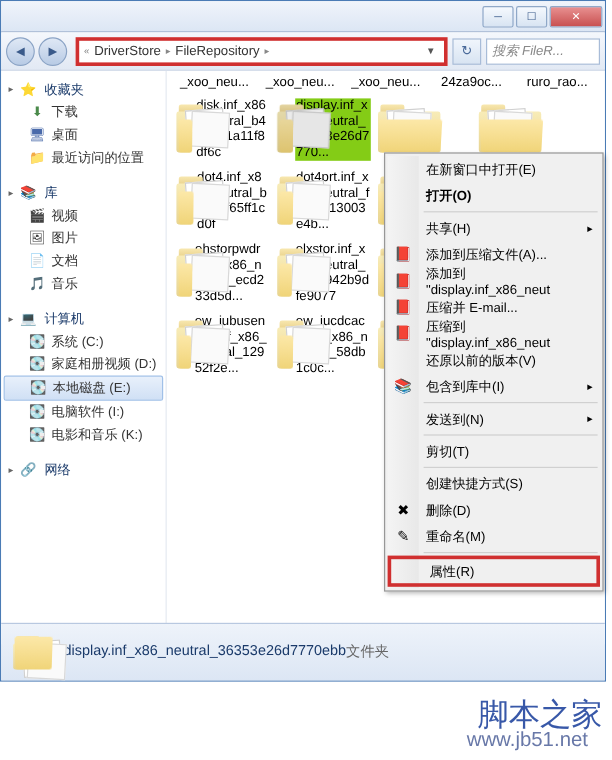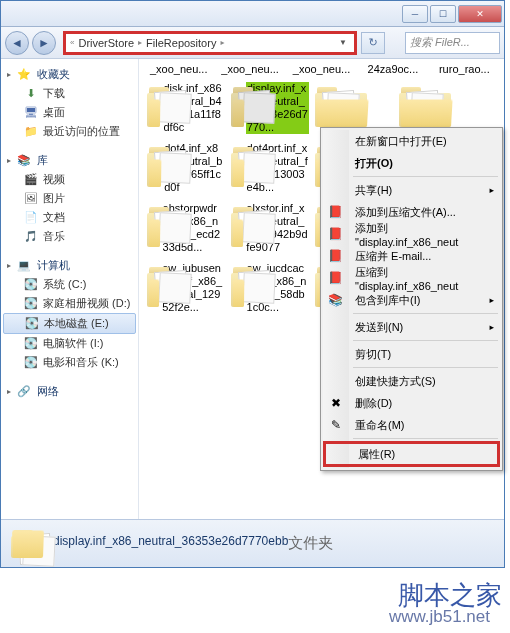--- a/index.html
+++ b/index.html
@@ -8,21 +8,21 @@
 .titlebar{height:26px;background:linear-gradient(to bottom,#f0f4fb,#dce6f4);display:flex;justify-content:flex-end;align-items:center;padding-right:2px;border-bottom:1px solid #a0b4d0}
 .winbtn{width:26px;height:18px;margin-left:2px;border:1px solid #8fa8c8;border-radius:2px;background:linear-gradient(to bottom,#f5f9fe,#d8e4f2);display:flex;align-items:center;justify-content:center;font-size:9px;color:#3a5a8a}
 .winbtn.close{background:linear-gradient(to bottom,#e89090,#c85050);color:#fff;width:44px}
 .navbar{height:32px;background:linear-gradient(to bottom,#f4f7fc,#e2e9f4);display:flex;align-items:center;padding:0 4px;border-bottom:1px solid #c0cde0}
 .navbtn{width:24px;height:24px;border-radius:12px;background:linear-gradient(to bottom,#dfe8f5,#b8cbe5);border:1px solid #8aa3c5;margin-right:3px;display:flex;align-items:center;justify-content:center;color:#3a5a8a;font-size:12px}
 .addrbox{flex:1;height:24px;border:3px solid #d03030;background:#fff;display:flex;align-items:center;padding:0 4px;margin:0 4px}
 .crumb{color:#333;padding:0 4px}
 .crumb-sep{color:#888;font-size:8px}
 .addrdrop{width:14px;height:20px;display:flex;align-items:center;justify-content:center;color:#555;font-size:8px}
 .refreshbtn{width:24px;height:22px;border:1px solid #a8bcd8;background:linear-gradient(to bottom,#f0f5fc,#d8e4f2);display:flex;align-items:center;justify-content:center;color:#4a6a9a;font-size:11px}
-.searchbox{width:95px;height:22px;border:1px solid #a8bcd8;background:#fff;margin-left:20px;display:flex;align-items:center;padding:0 4px;color:#888;font-style:italic}
+.searchbox{width:95px;height:22px;border:1px solid #a8bcd8;background:#fff;margin-left:4px;display:flex;align-items:center;padding:0 4px;color:#888;font-style:italic}
 .toolbar{height:30px;background:linear-gradient(to bottom,#e8eef8,#d4dff0);display:flex;align-items:center;padding:0 8px;border-bottom:1px solid #b0c0d8;color:#1a3a6a}
 .tbtn{padding:0 8px;display:flex;align-items:center;height:100%}
 .tbtn .dd{font-size:7px;margin-left:3px}
 .tspacer{flex:1}
 .ticon{width:22px;height:22px;display:flex;align-items:center;justify-content:center;margin-left:2px;color:#4a6a9a}
 .body{display:flex;height:478px}
 .sidebar{width:138px;background:#fff;border-right:1px solid #e0e6ef;padding:6px 0;overflow:hidden}
 .sgroup{margin-bottom:10px}
 .sghead{display:flex;align-items:center;padding:2px 6px;color:#1a3a6a}
 .sghead .tri{width:10px;font-size:8px;color:#666}
@@ -48,21 +48,21 @@
 .ctxgutter{position:absolute;left:2px;top:2px;bottom:2px;width:26px;background:linear-gradient(to right,#f4f4f4,#e8e8e8)}
 .ctxitem{position:relative;height:22px;display:flex;align-items:center;padding-left:32px;padding-right:18px;color:#000}
 .ctxitem .arr{position:absolute;right:6px;font-size:9px}
 .ctxitem .ci{position:absolute;left:5px;width:16px;text-align:center;font-size:12px}
 .ctxsep{height:1px;background:#d0d0d0;margin:2px 2px 2px 30px}
 .ctxitem.hl{border:3px solid #d03030;height:26px;margin:1px 0}
 .statusbar{position:absolute;left:0;right:0;bottom:0;height:48px;background:linear-gradient(to bottom,#eef3fa,#dce6f4);border-top:1px solid #b8c8e0;display:flex;align-items:center;padding:0 8px}
 .sbicon{width:36px;height:32px;position:relative;margin-right:8px}
 .sbtext{display:flex;flex-direction:row}
 .sbline1{font-size:12px;color:#1a3a6a}
-.sbline2{font-size:15px;color:#666}
+.sbline2{font-size:12px;color:#666}
 .watermark{position:absolute;right:8px;bottom:20px;font-size:26px;color:#3858a8;font-family:"SimSun",serif;font-weight:normal;text-shadow:0 0 2px #fff}
 .watermark2{position:absolute;right:20px;bottom:6px;font-size:17px;color:#6878a8}
 </style>
 </head>
 <body>
 
 <div class="window">
   <div class="titlebar">
     <div class="winbtn">─</div>
     <div class="winbtn">☐</div>
@@ -377,20 +377,23 @@
     </div>
   <div class="ctxitem">
       <span class="ci">📕</span>
       <span>压缩并 E-mail...</span>
     </div>
   <div class="ctxitem">
       <span class="ci">📕</span>
       <span>压缩到 "display.inf_x86_neut</span>
     </div>
   <div class="ctxitem">
+      <span>还原以前的版本(V)</span>
+    </div>
+  <div class="ctxitem">
       <span class="ci">📚</span>
       <span>包含到库中(I)</span>
       <span class="arr">▸</span>
     </div>
   <div class="ctxsep"></div>
   <div class="ctxitem">
       <span>发送到(N)</span>
       <span class="arr">▸</span>
     </div>
   <div class="ctxsep"></div>

